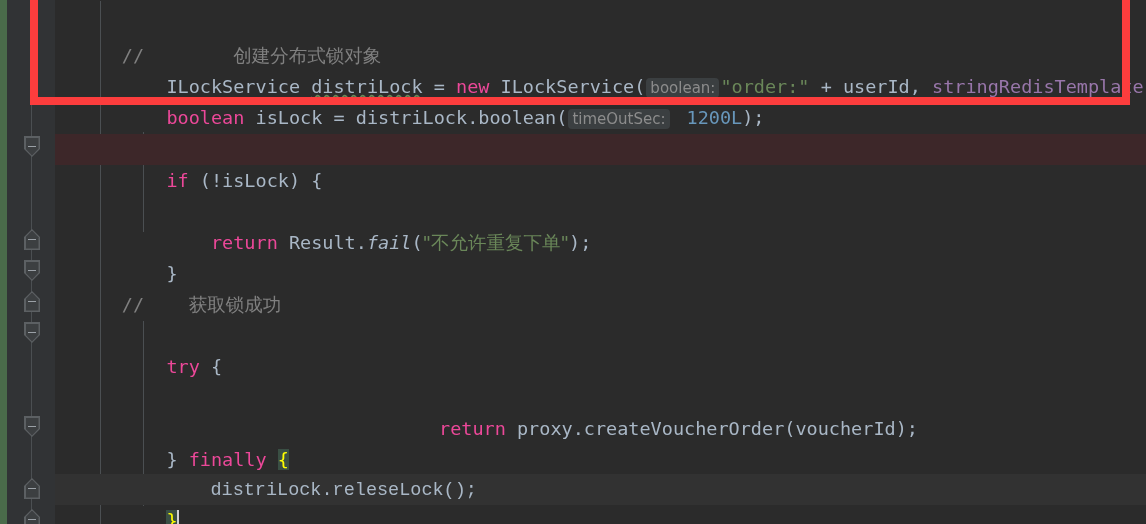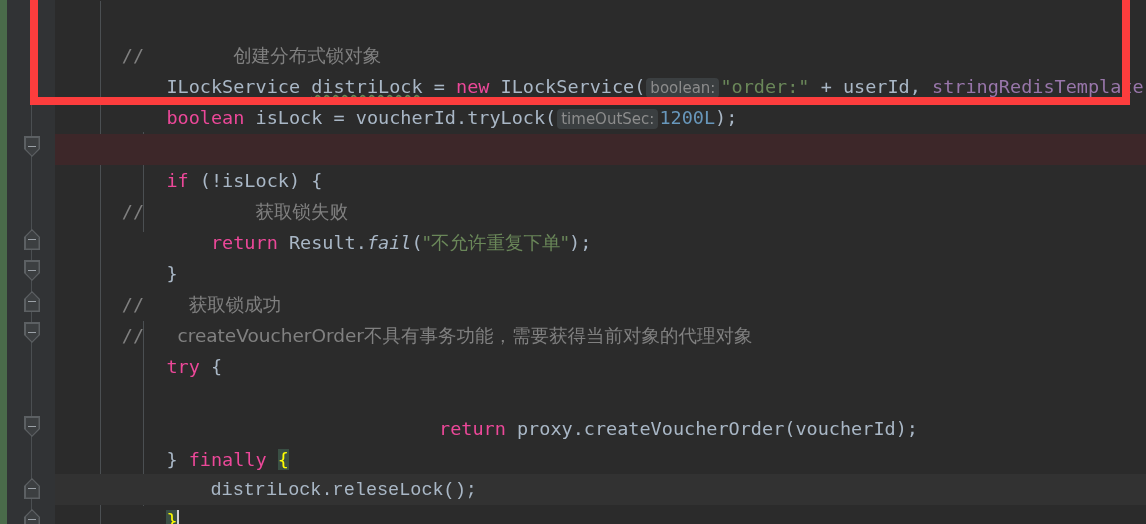--- a/index.html
+++ b/index.html
@@ -95,21 +95,21 @@
     position: absolute;
     width: 1px;
     background: #4b4f52;
   }
   
   .kw      { color: #ec4899; }
   .type    { color: #a9b7c6; }
   .ident   { color: #a9b7c6; }
   .field   { color: #9876aa; }
   .str     { color: #6a8759; }
-  .num     { color: #6897bb; }
+  .num     { color: #6897bb; padding-left: 16px; }
   .cmt     { color: #808080; }
   .static  { color: #a9b7c6; font-style: italic; }
   .brace-hl { background: #3a4f44; color: #ffff00; }
   .typo { text-decoration: underline wavy #6a8759; text-decoration-skip-ink: none; }
   
   .hint {
     font-family: "DejaVu Sans", sans-serif;
     font-size: 15px;
     color: #8c8c8c;
     background: #3b3f41;
@@ -211,47 +211,41 @@
 
     <div class="line" style="top:8px;">
       <span class="txt"><span class="cmt">//</span><span class="cmt">        </span><span class="cmt cjk">创建分布式锁对象</span></span>
     </div>
 
     <div class="line" style="top:39px;">
       <span class="txt">    <span class="type">ILockService</span> <span class="ident typo">distriLock</span><span class="ident"> = </span><span class="kw">new</span><span class="type"> ILockService(</span><span class="hint">boolean:</span><span class="str">"order:"</span><span class="ident"> + userId</span><span class="ident">, </span><span class="field">stringRedisTemplate</span></span>
     </div>
 
     <div class="line" style="top:70px;">
-      <span class="txt">    <span class="kw">boolean</span><span class="ident"> isLock</span><span class="ident"> = </span><span class="ident">voucherId.tryLock(</span><span class="hint">timeOutSec:</span><span class="num">1200L</span><span class="ident">);</span></span>
+      <span class="txt">    <span class="kw">boolean</span><span class="ident"> isLock</span><span class="ident"> = </span><span class="ident">distriLock.boolean(</span><span class="hint">timeOutSec:</span><span class="num">1200L</span><span class="ident">);</span></span>
     </div>
 
 
     <div class="line" style="top:133px;">
       <span class="txt">    <span class="kw">if</span><span class="ident"> (!isLock) {</span></span>
     </div>
 
-    <div class="line" style="top:164px;">
-      <span class="txt"><span class="cmt">//</span><span class="cmt">          </span><span class="cmt cjk">获取锁失败</span></span>
-    </div>
 
     <div class="line" style="top:195px;">
       <span class="txt">        <span class="kw">return</span><span class="type"> Result.</span><span class="static">fail</span><span class="ident">(</span><span class="str cjk">"不允许重复下单"</span><span class="ident">);</span></span>
     </div>
 
     <div class="line" style="top:226px;">
       <span class="txt">    <span class="ident">}</span></span>
     </div>
 
     <div class="line" style="top:257px;">
       <span class="txt"><span class="cmt">//</span><span class="cmt">    </span><span class="cmt cjk">获取锁成功</span></span>
     </div>
 
-    <div class="line" style="top:288px;">
-      <span class="txt"><span class="cmt">//</span><span class="cmt">   </span><span class="cmt cjk">createVoucherOrder不具有事务功能，需要获得当前对象的代理对象</span></span>
-    </div>
 
     <div class="line" style="top:319px;">
       <span class="txt">    <span class="kw">try</span><span class="ident"> {</span></span>
     </div>
 
 
     <div class="line" style="top:381px;text-align:center;">
       <span class="txt">        <span class="kw">return</span><span class="ident"> proxy.createVoucherOrder(voucherId);</span></span>
     </div>
 

